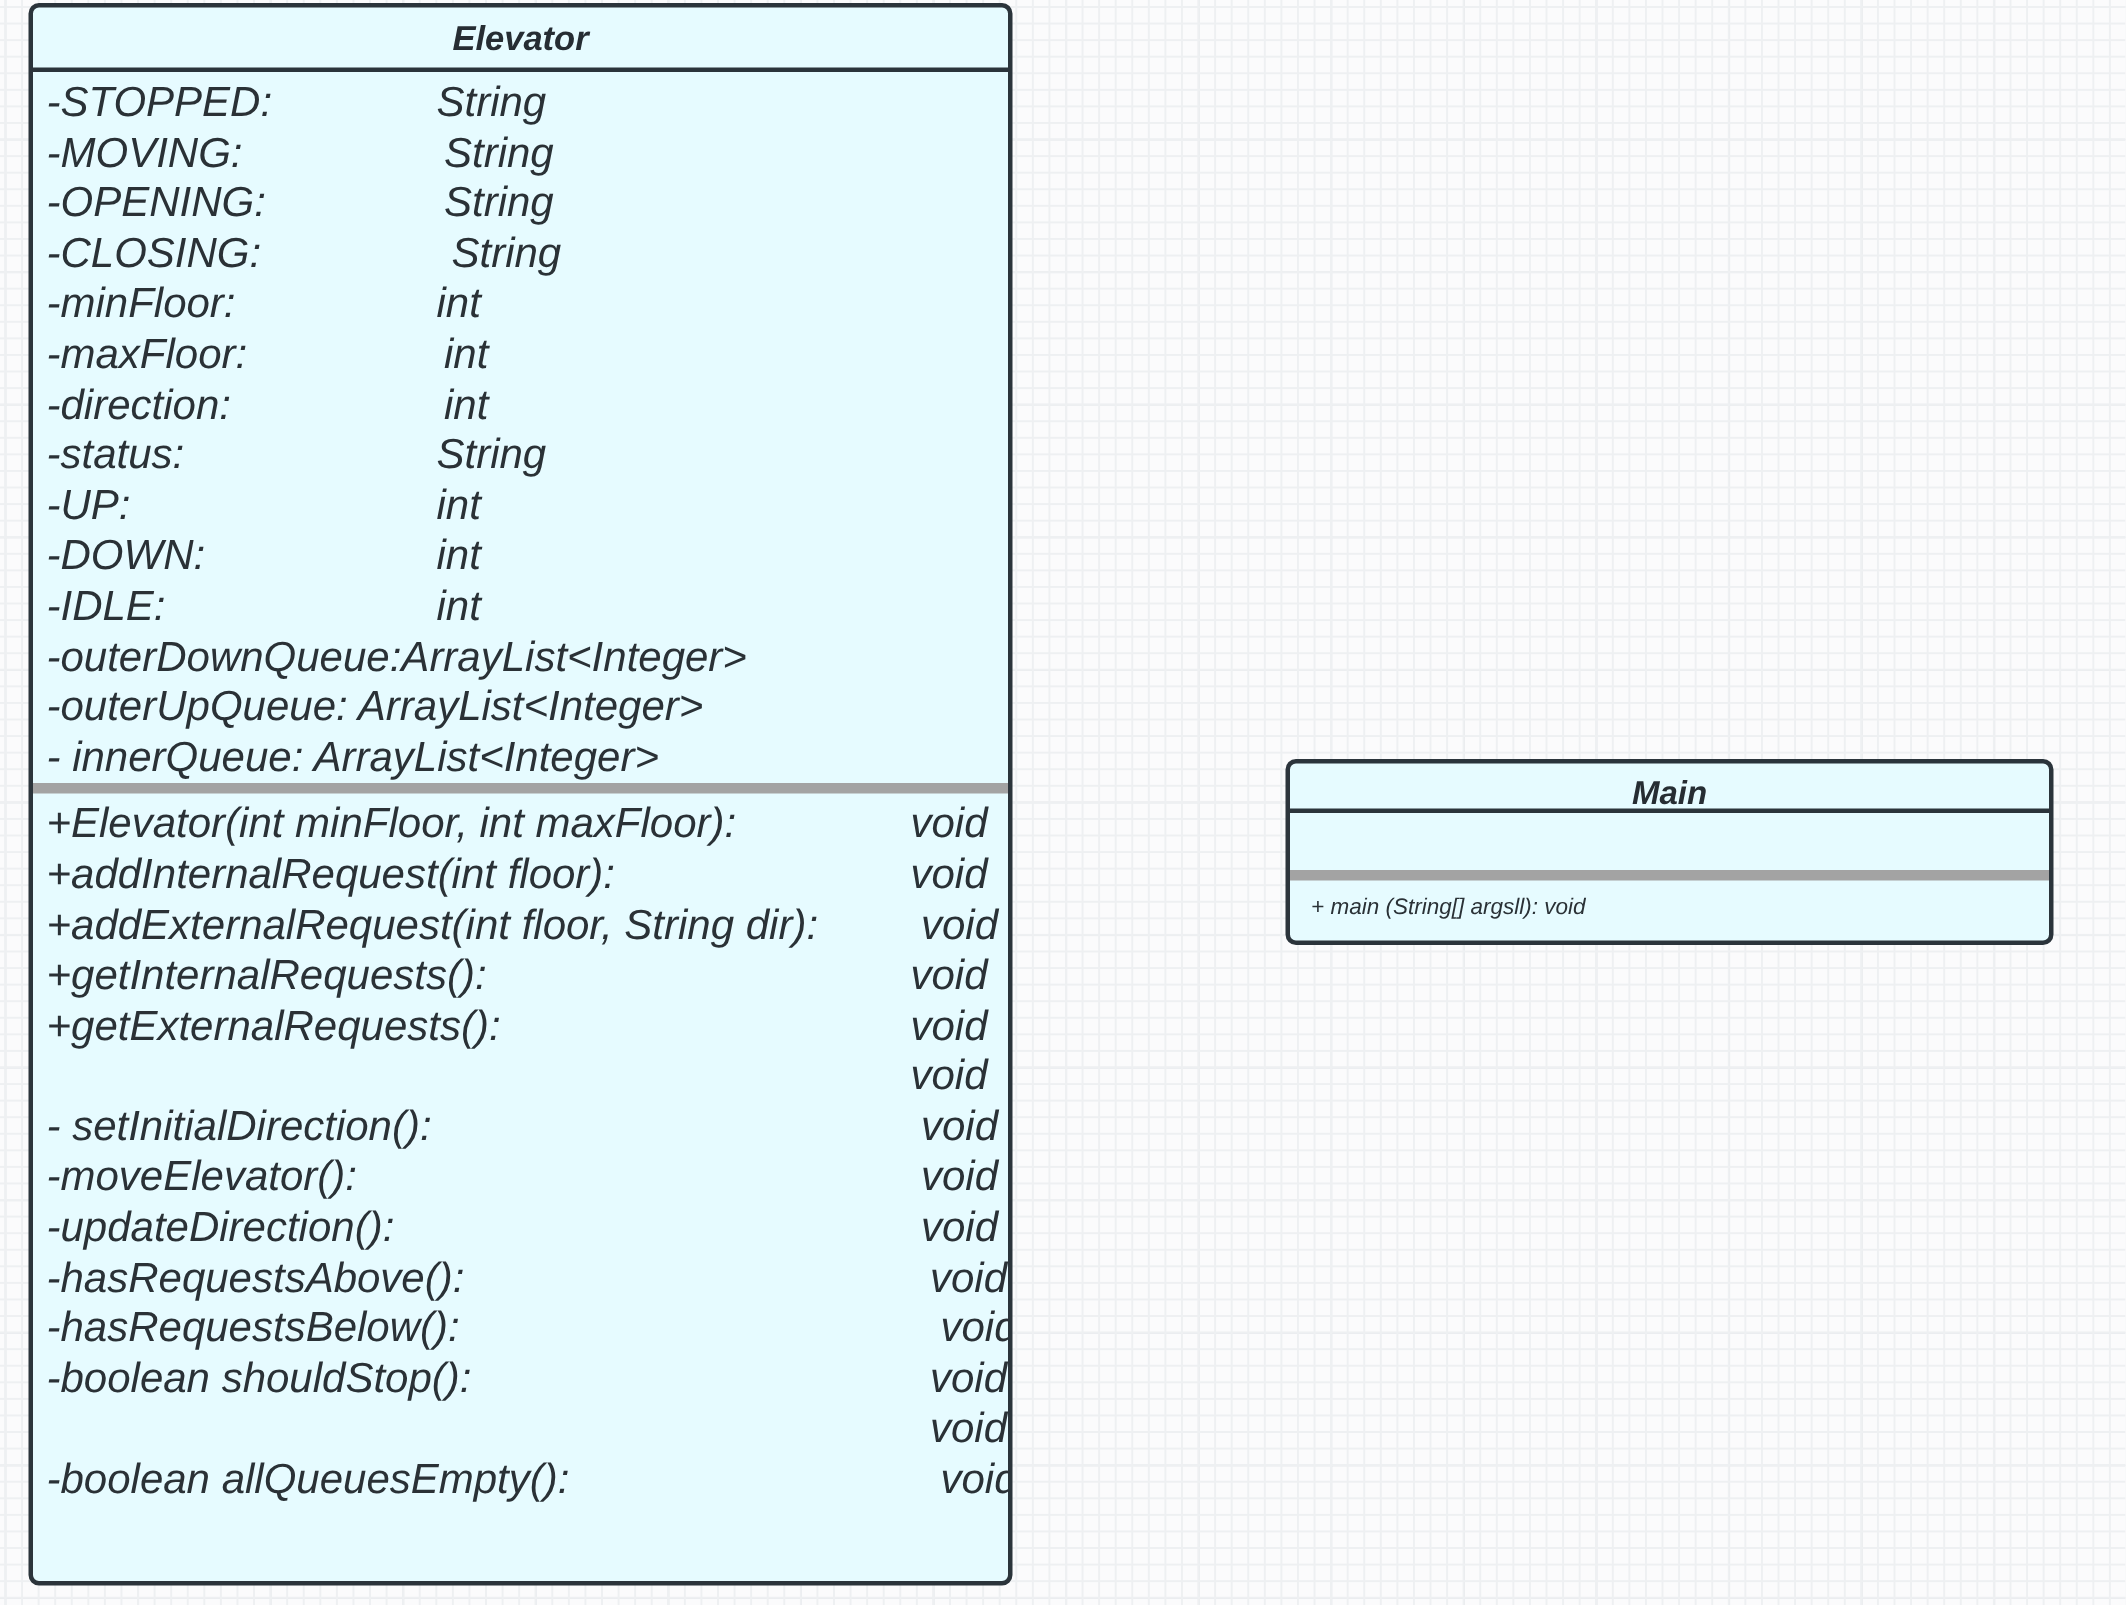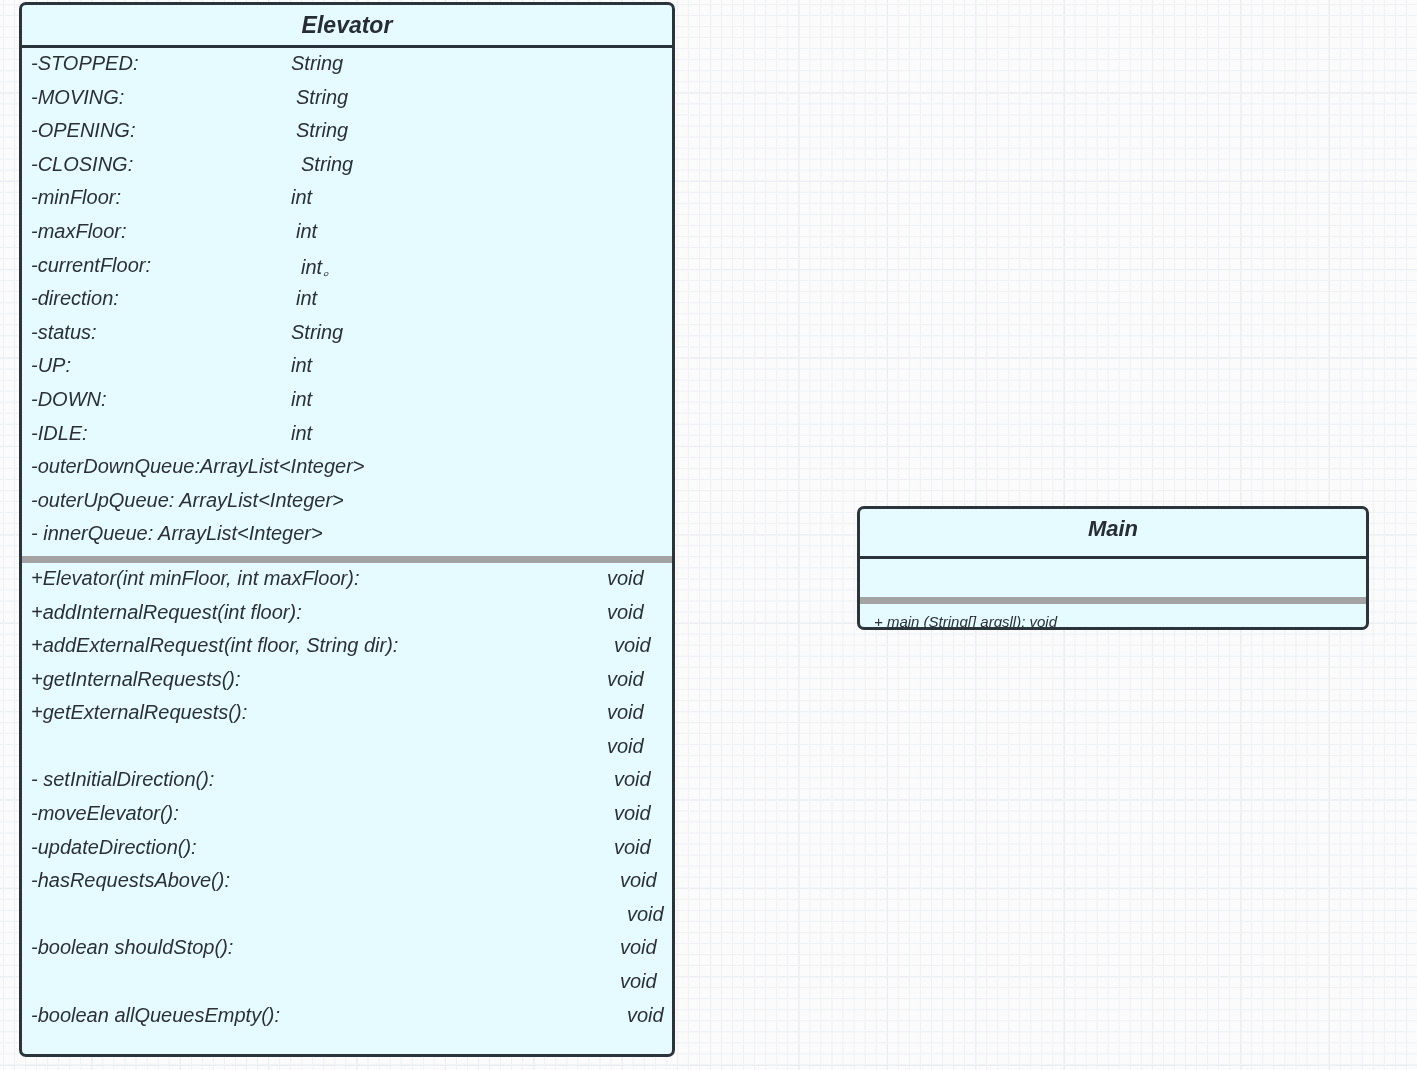--- a/index.html
+++ b/index.html
@@ -72,21 +72,21 @@
     font-size: 23px;
   }
   #elevator-class .uml-compartment {
     padding: 4px 0 0 0;
   }
 
   
   .member-row {
     position: relative;
     height: 33.6px;
-    font-size: 20px;
+    font-size: 28px;
     color: #2a3136;
     white-space: nowrap;
   }
   .member-name {
     position: absolute;
     left: 9px;
     top: 0;
   }
   .member-type {
     position: absolute;
@@ -105,21 +105,21 @@
   #methods-compartment .member-row.v3 .member-type { left: 605px; }
 
   
   #main-class {
     left: 857px;
     top: 506px;
     width: 512px;
     height: 124px;
   }
   #main-class .uml-name-compartment {
-    height: 50px;
+    height: 33px;
     line-height: 39px;
     font-size: 22px;
   }
   #main-class .empty-compartment {
     height: 38px;
   }
   #main-class .method-compartment {
     height: 37px;
   }
   #main-class .member-row {
@@ -157,24 +157,20 @@
         <span class="member-type">String</span>
       </div>
       <div class="member-row">
         <span class="member-name">-minFloor:</span>
         <span class="member-type">int</span>
       </div>
       <div class="member-row t-indent1">
         <span class="member-name">-maxFloor:</span>
         <span class="member-type">int</span>
       </div>
-      <div class="member-row t-indent2">
-        <span class="member-name">-currentFloor:</span>
-        <span class="member-type">int。</span>
-      </div>
       <div class="member-row t-indent1">
         <span class="member-name">-direction:</span>
         <span class="member-type">int</span>
       </div>
       <div class="member-row">
         <span class="member-name">-status:</span>
         <span class="member-type">String</span>
       </div>
       <div class="member-row">
         <span class="member-name">-UP:</span>
@@ -234,20 +230,21 @@
       </div>
       <div class="member-row v1">
         <span class="member-name">-updateDirection():</span>
         <span class="member-type">void</span>
       </div>
       <div class="member-row v2">
         <span class="member-name">-hasRequestsAbove():</span>
         <span class="member-type">void</span>
       </div>
       <div class="member-row v3">
+        <span class="member-name">-hasRequestsBelow():</span>
         <span class="member-type">void</span>
       </div>
       <div class="member-row v2">
         <span class="member-name">-boolean shouldStop():</span>
         <span class="member-type">void</span>
       </div>
       <div class="member-row v2">
         <span class="member-type">void</span>
       </div>
       <div class="member-row v3">

